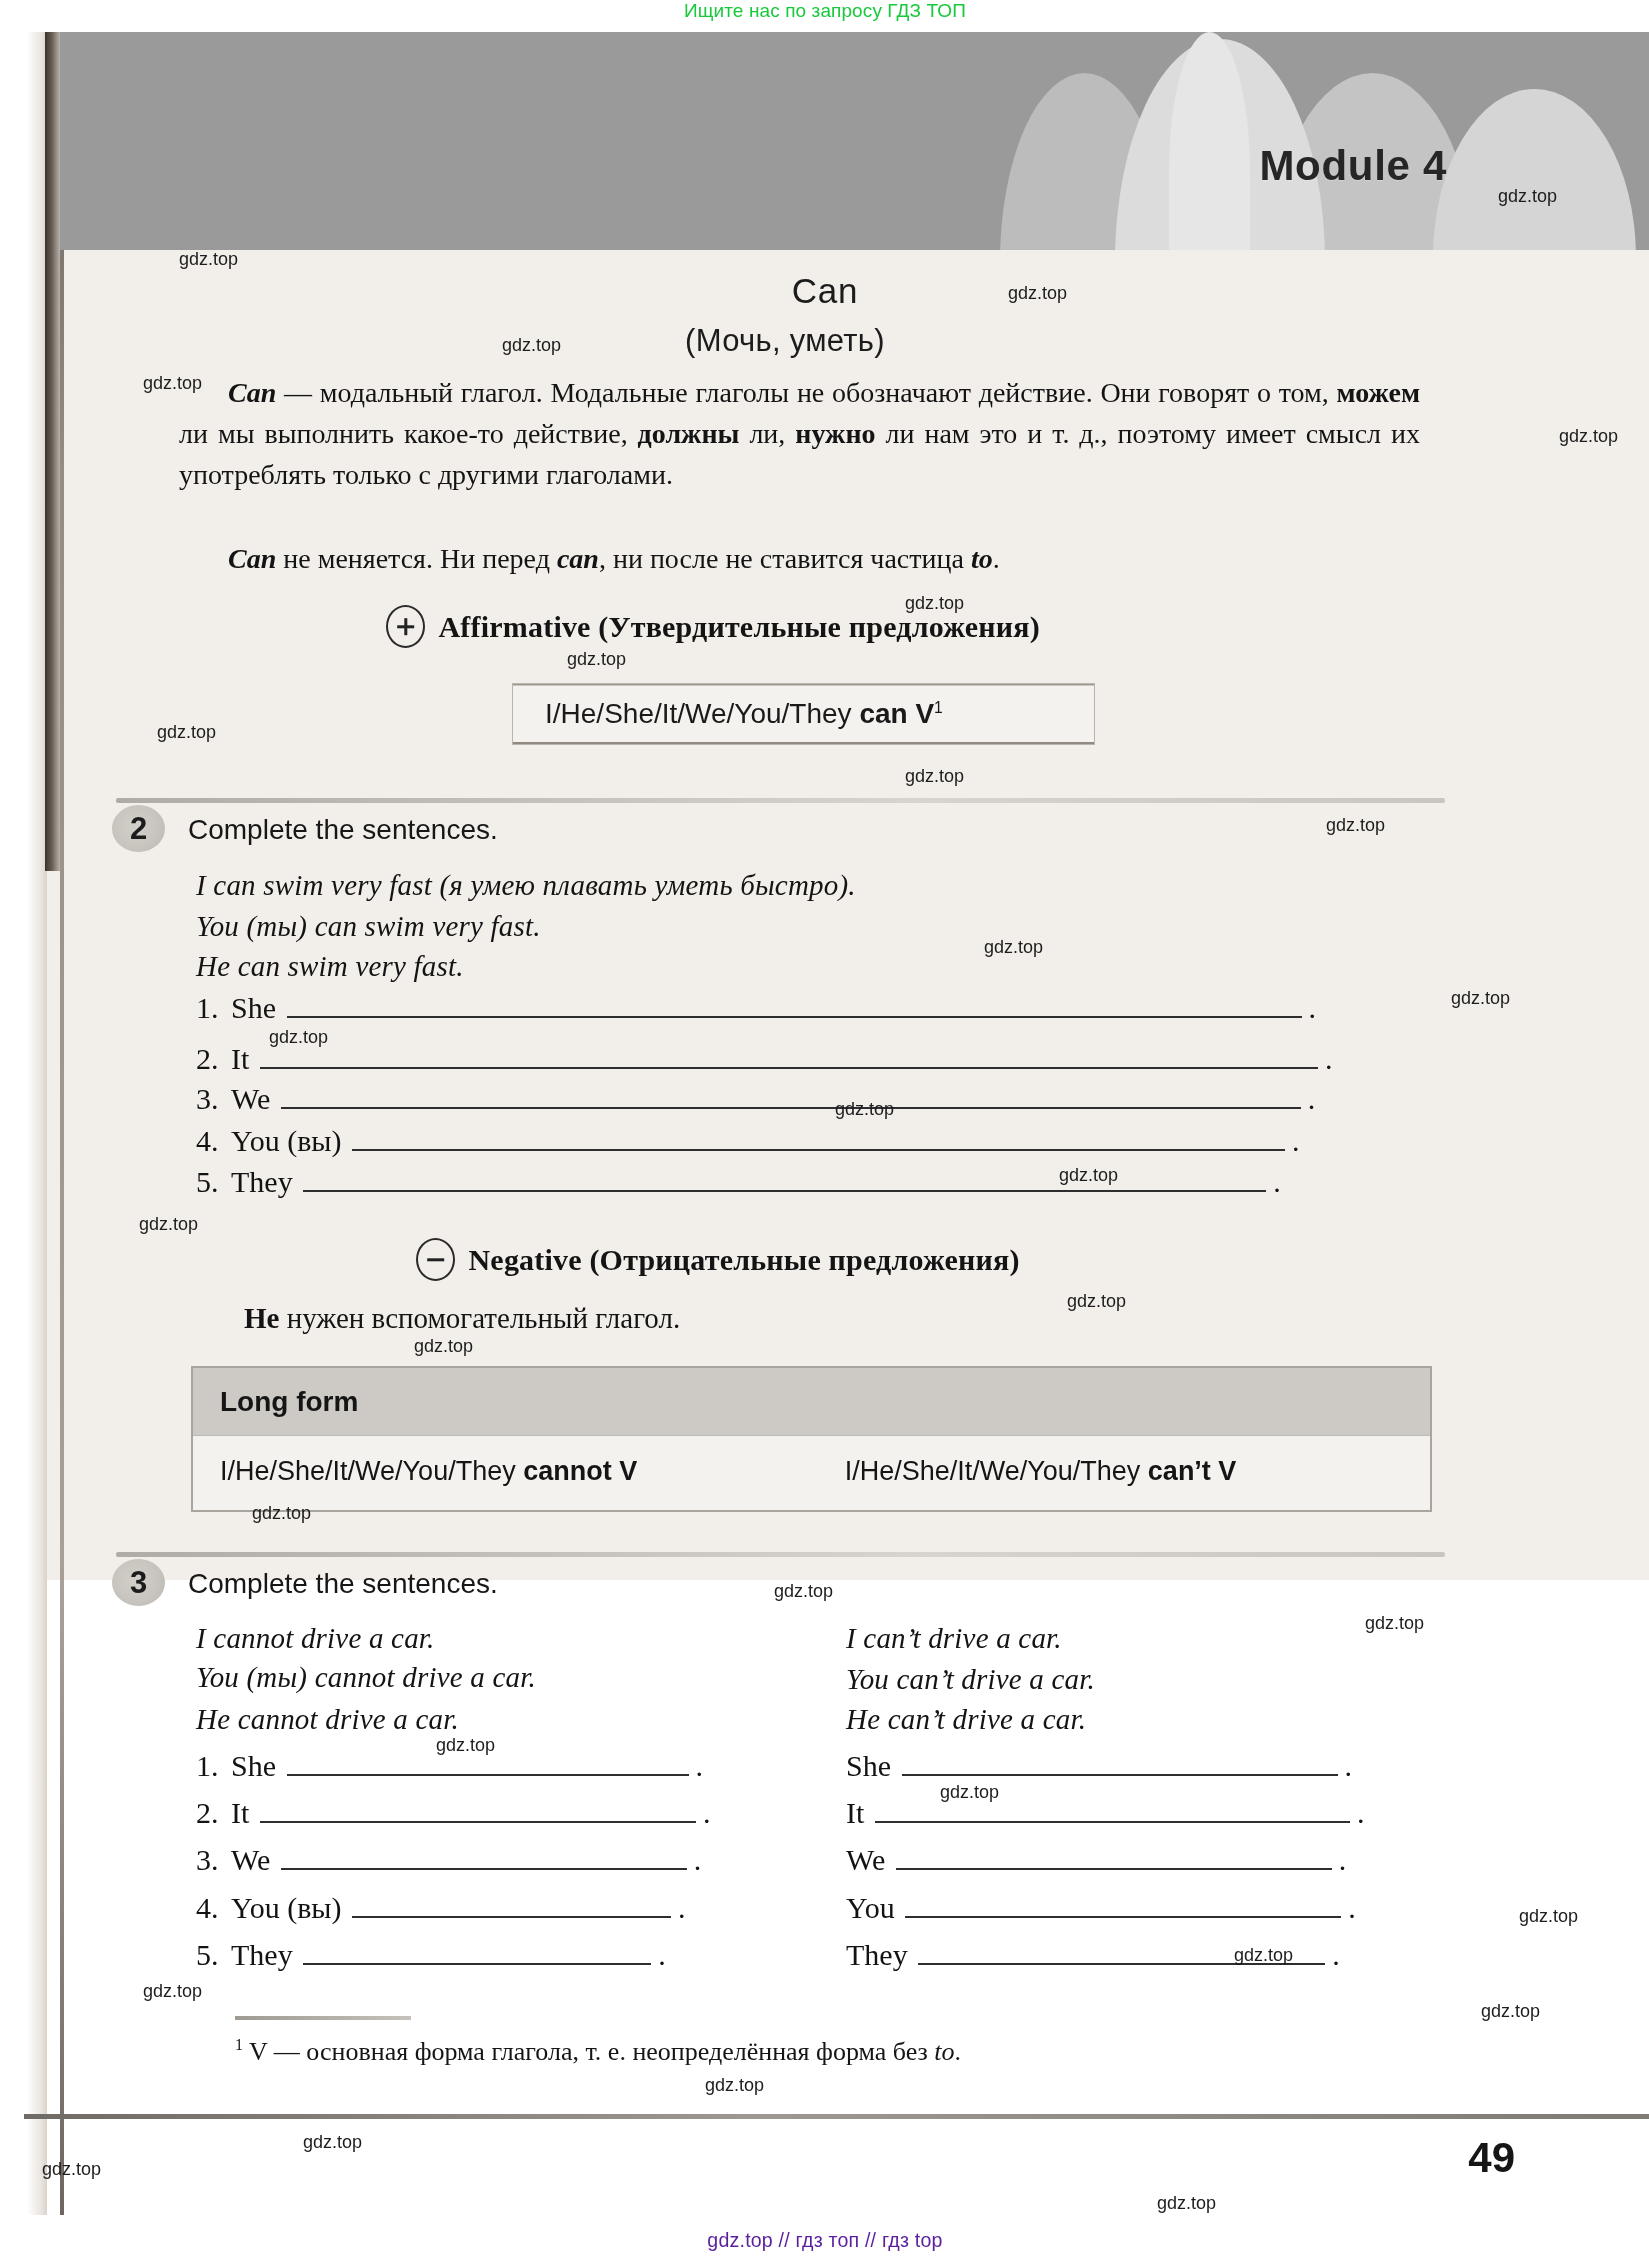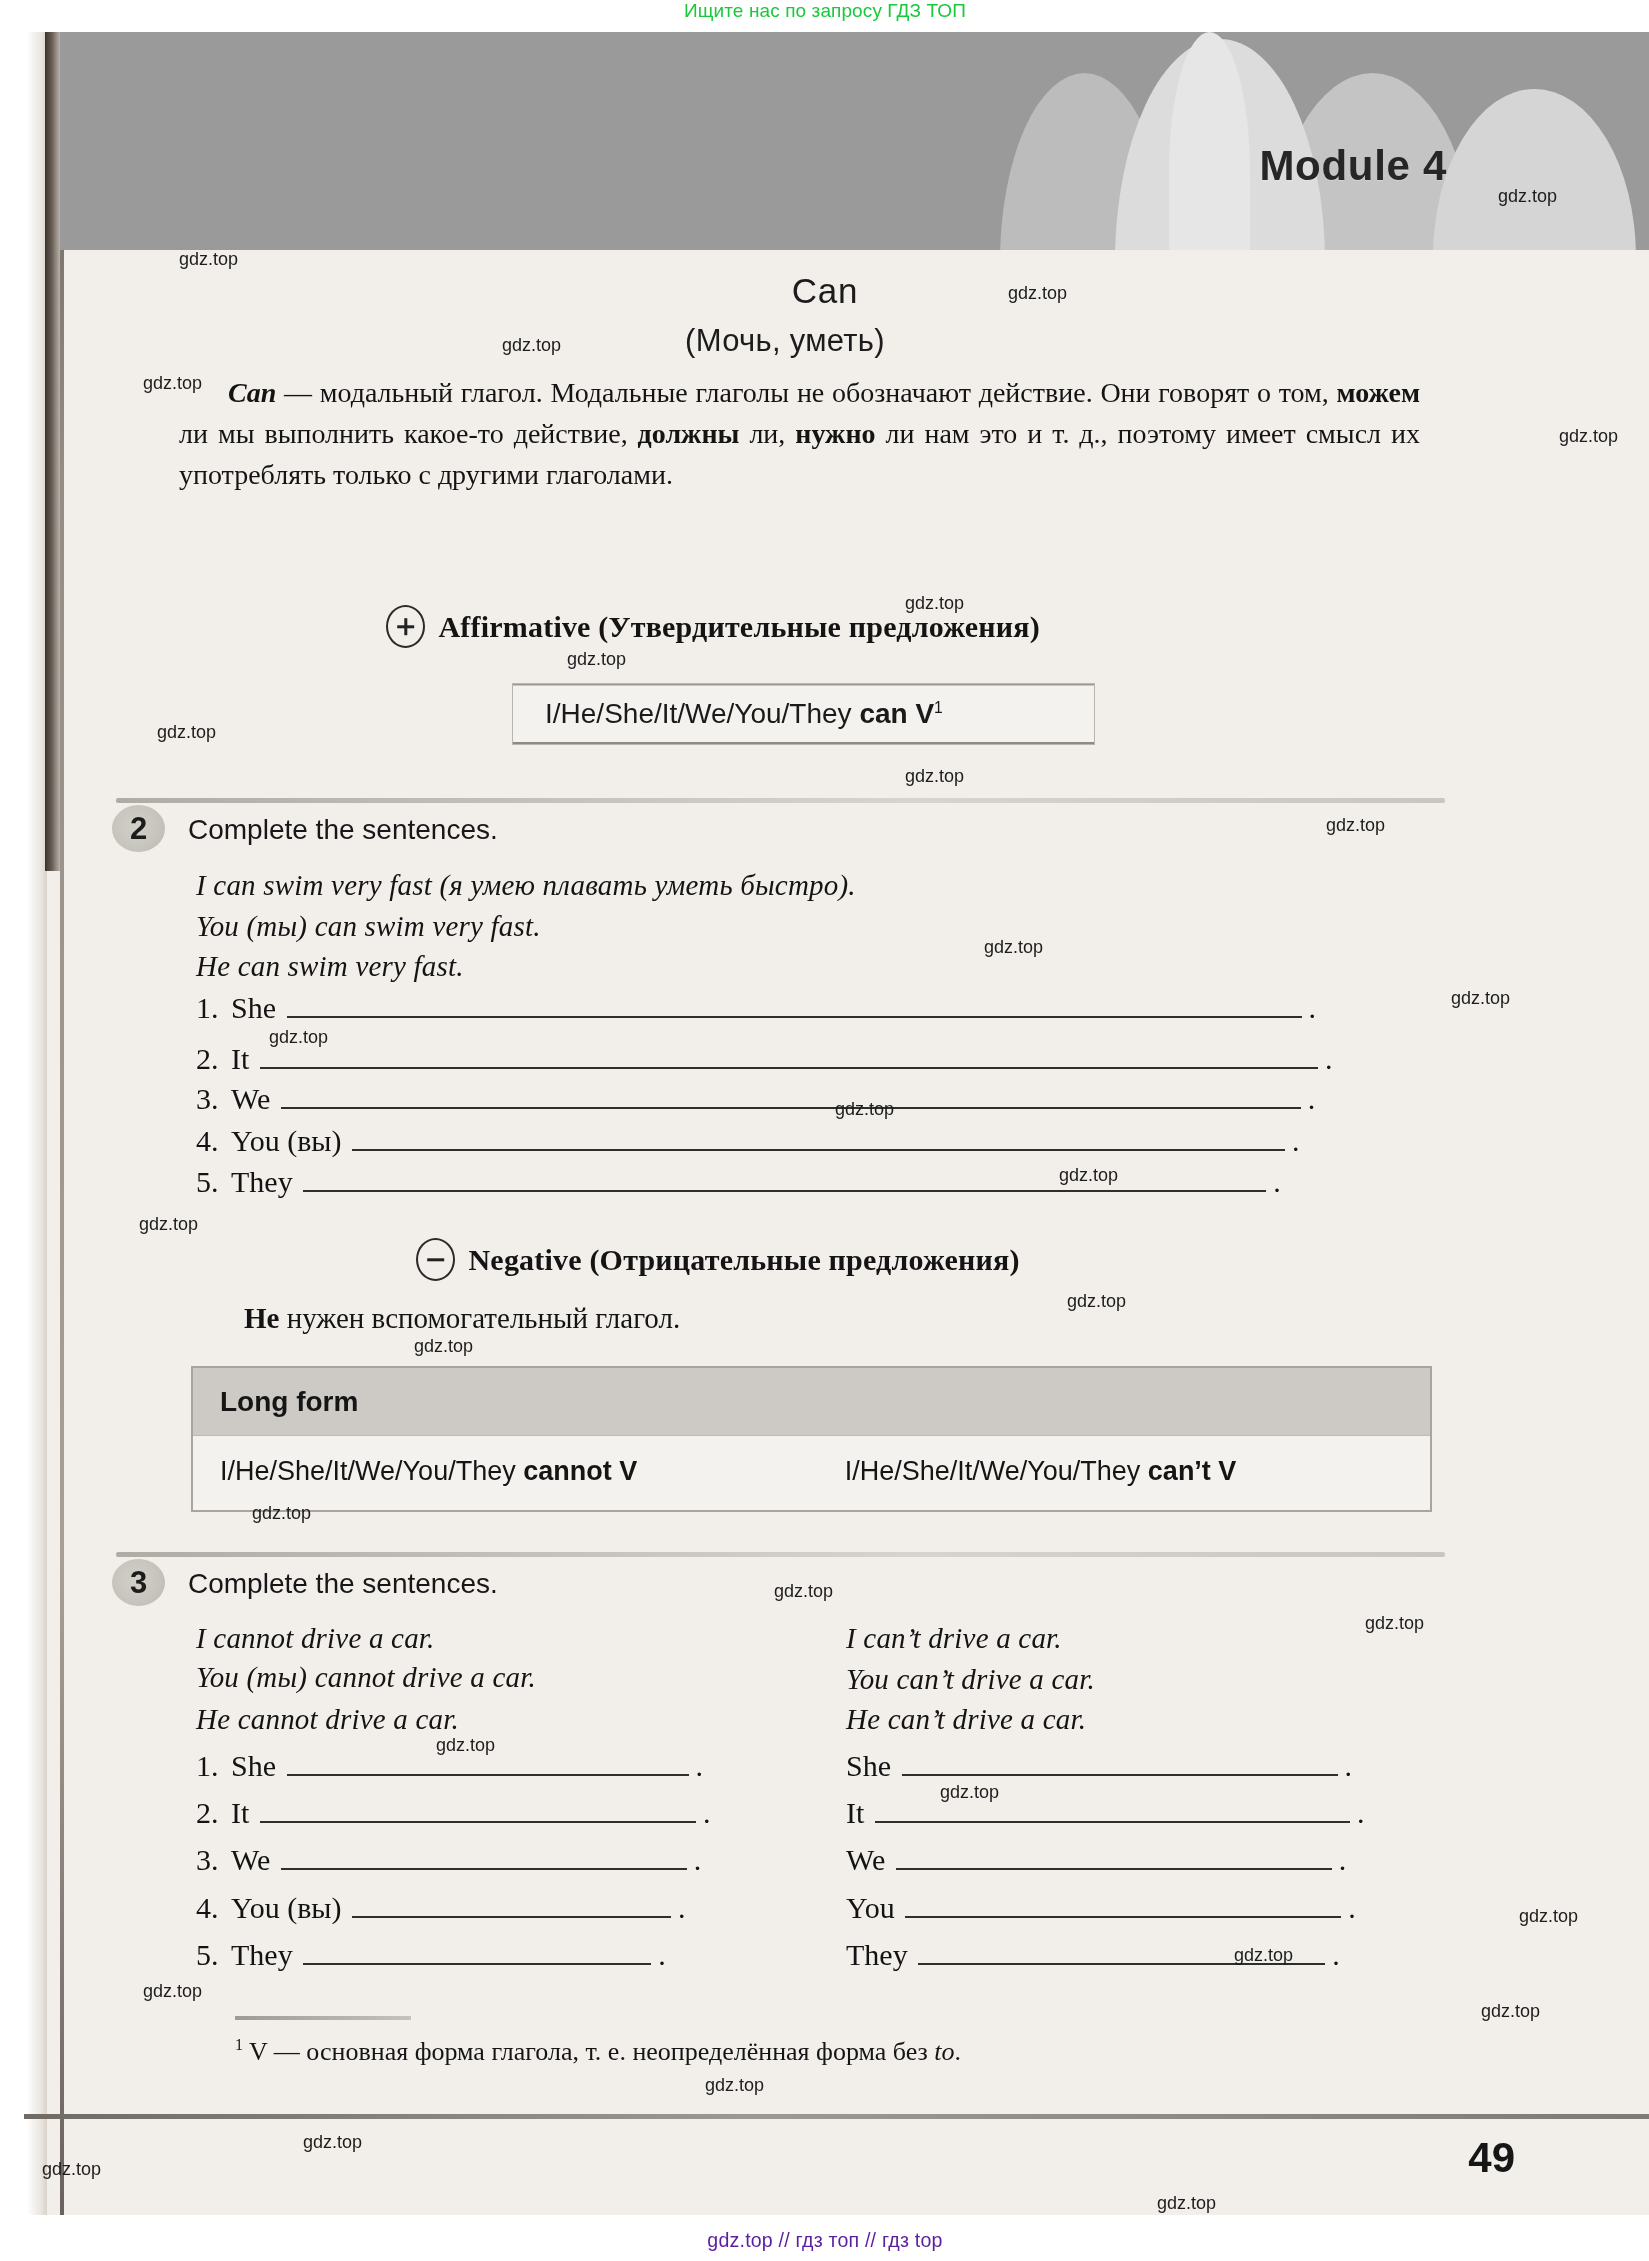--- a/index.html
+++ b/index.html
@@ -36,21 +36,21 @@
     letter-spacing: 0.1px;
     white-space: nowrap;
   }
 
   
   .sheet {
     position: absolute;
     left: 0;
     top: 32px;
     width: 1650px;
-    height: 2183px;
+    height: 1548px;
     background: #f2efeb;
   }
   
   .gutter-dark {
     position: absolute;
     left: 45px; top: 0;
     width: 15px; height: 839px;
     background: linear-gradient(to right, #2b2521 0%, #5a4f46 45%, #b5aea6 100%);
     opacity: .92;
   }
@@ -402,20 +402,21 @@
       <div class="band-shape s2"></div>
       <div class="band-shape s5"></div>
       <div class="module-title">Module 4</div>
     </div>
   </div>
 
   <div class="headline" id="can-title">Can</div>
   <div class="headline" id="can-sub">(Мочь, уметь)</div>
 
   <div class="para" id="para-1"><i>Can</i> — модальный глагол. Модальные глаголы не обозначают действие. Они говорят о том, <b>можем</b> ли мы выполнить какое-то действие, <b>должны</b> ли, <b>нужно</b> ли нам это и т. д., поэтому имеет смысл их употреблять только с другими глаголами.</div>
+  <div class="para" id="para-2"><i>Can</i> не меняется. Ни перед <i>can</i>, ни после не ставится частица <i>to</i>.</div>
 
   <div class="sign-row" id="affirmative-row">
     <span class="sign-circle sign-plus"></span>
     <span class="sign-label">Affirmative (Утвердительные предложения)</span>
   </div>
 
   <div id="formula-box">
     <span class="formula-text">I/He/She/It/We/You/They <b>can V<sup>1</sup></b></span>
   </div>
 

